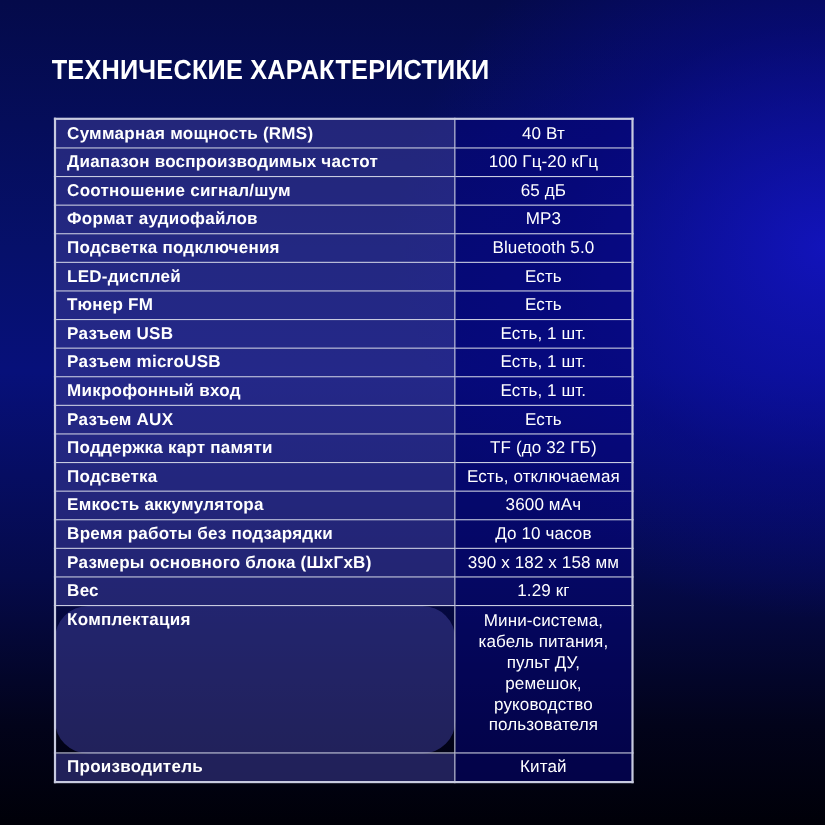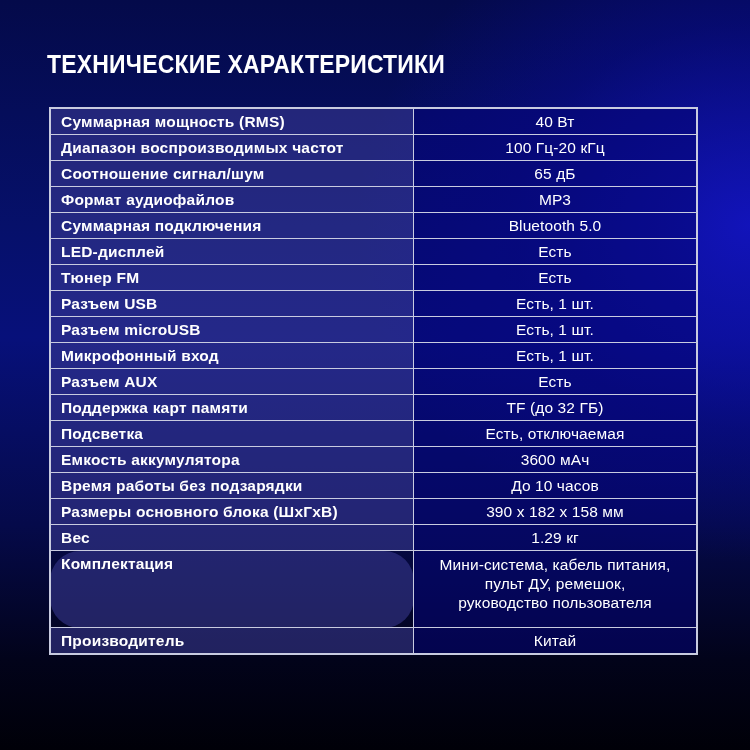--- a/index.html
+++ b/index.html
@@ -11,21 +11,21 @@
     font-family: "Liberation Sans", sans-serif;
   }
   .title {
     position: absolute; left: 47px; top: 50px;
     color: #ffffff; font-weight: bold; font-size: 25px; letter-spacing: 0.2px;
     transform: scaleX(0.92); transform-origin: left center;
     font-family: "Liberation Sans", sans-serif;
   }
   table.specs {
     position: absolute; left: 49px; top: 107px;
-    width: 649px; border-collapse: collapse;
+    width: 527px; border-collapse: collapse;
     border: 2px solid #c8cbe0;
   }
   table.specs td {
     border: 1.5px solid #c8cbe0;
     padding: 0 10px;
     height: 25px;
     vertical-align: top;
     line-height: 25px;
     color: #ffffff;
     font-size: 15.5px;
@@ -63,21 +63,21 @@
     </tr>
     <tr>
       <td class="key">Соотношение сигнал/шум</td>
       <td class="val">65 дБ</td>
     </tr>
     <tr>
       <td class="key">Формат аудиофайлов</td>
       <td class="val">MP3</td>
     </tr>
     <tr>
-      <td class="key">Суммарная подключения</td>
+      <td class="key">Подсветка подключения</td>
       <td class="val">Bluetooth 5.0</td>
     </tr>
     <tr>
       <td class="key">LED-дисплей</td>
       <td class="val">Есть</td>
     </tr>
     <tr>
       <td class="key">Тюнер FM</td>
       <td class="val">Есть</td>
     </tr>

